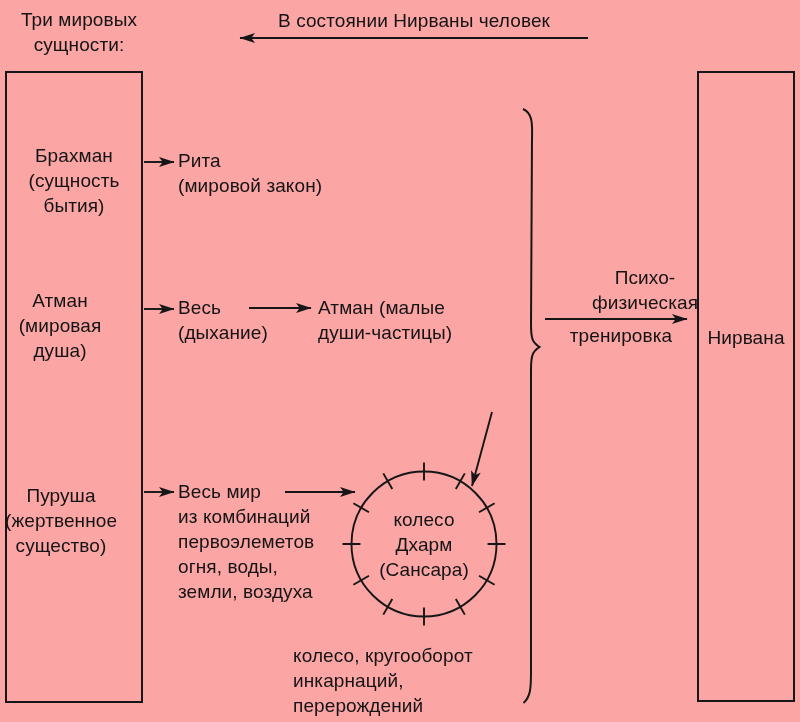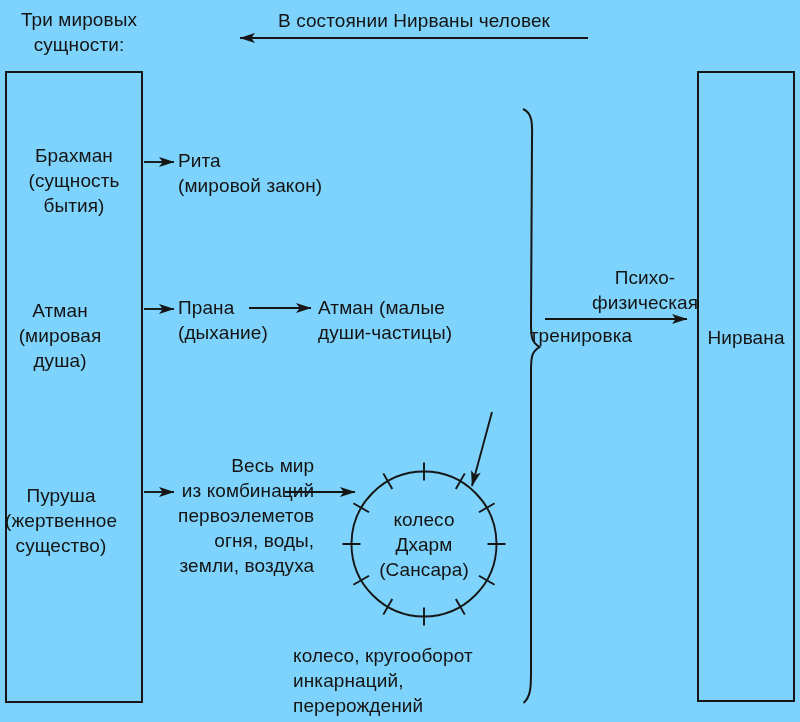--- a/index.html
+++ b/index.html
@@ -1,17 +1,17 @@
 <!DOCTYPE html>
 <html><head>
 <meta charset="utf-8">
 <style>
   html,body{margin:0;padding:0;background:#f3f3f4;}
   .stage{
-    position:relative;width:800px;height:722px;background:#7dd3fc;
+    position:relative;width:800px;height:722px;background:#fca5a5;
     font-family:"Liberation Sans",sans-serif;color:#141414;overflow:hidden;
   }
   .txt{
     position:absolute;font-size:19px;line-height:25px;
     white-space:pre-line;letter-spacing:0.1px;
   }
   .c{text-align:center;}
   .box{position:absolute;border:2px solid #161616;background:transparent;box-sizing:border-box;}
   svg.overlay{position:absolute;left:0;top:0;pointer-events:none;}
 </style>
@@ -59,44 +59,44 @@
     </g>
   </svg>
 
   <div class="txt c" style="left:6px;top:7px;width:146px;">Три мировых
 сущности:</div>
   <div class="txt c" style="left:240px;top:8px;width:348px;">В состоянии Нирваны человек</div>
 
   <div class="txt c" style="left:5px;top:143px;width:138px;">Брахман
 (сущность
 бытия)</div>
-  <div class="txt c" style="left:5px;top:298px;width:110px;">Атман
+  <div class="txt c" style="left:5px;top:288px;width:110px;">Атман
 (мировая
 душа)</div>
   <div class="txt c" style="left:5px;top:483px;width:112px;">Пуруша
 (жертвенное
 существо)</div>
 
   <div class="txt" style="left:178px;top:148px;">Рита
 (мировой закон)</div>
-  <div class="txt" style="left:178px;top:295px;">Прана
+  <div class="txt" style="left:178px;top:295px;">Весь
 (дыхание)</div>
   <div class="txt" style="left:318px;top:295px;">Атман (малые
 души-частицы)</div>
-  <div class="txt" style="left:178px;top:453px;text-align:right;">Весь мир
+  <div class="txt" style="left:178px;top:479px;">Весь мир
 из комбинаций
 первоэлеметов
 огня, воды,
 земли, воздуха</div>
 
   <div class="txt" style="left:293px;top:643px;">колесо, кругооборот
 инкарнаций,
 перерождений</div>
   <div class="txt c" style="left:349px;top:507px;width:150px;">колесо
 Дхарм
 (Сансара)</div>
 
   <div class="txt c" style="left:565px;top:265px;width:160px;">Психо-
 физическая</div>
-  <div class="txt c" style="left:501px;top:323px;width:160px;">тренировка</div>
+  <div class="txt c" style="left:541px;top:323px;width:160px;">тренировка</div>
   <div class="txt c" style="left:699px;top:325px;width:94px;">Нирвана</div>
 
 </div>
 
 </body></html>

